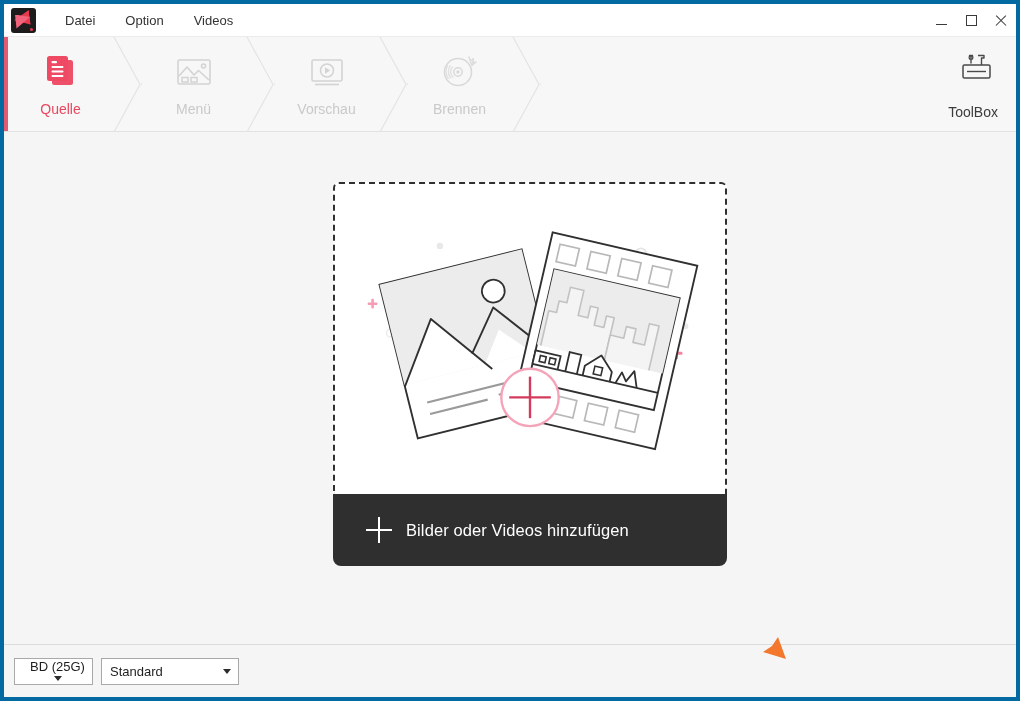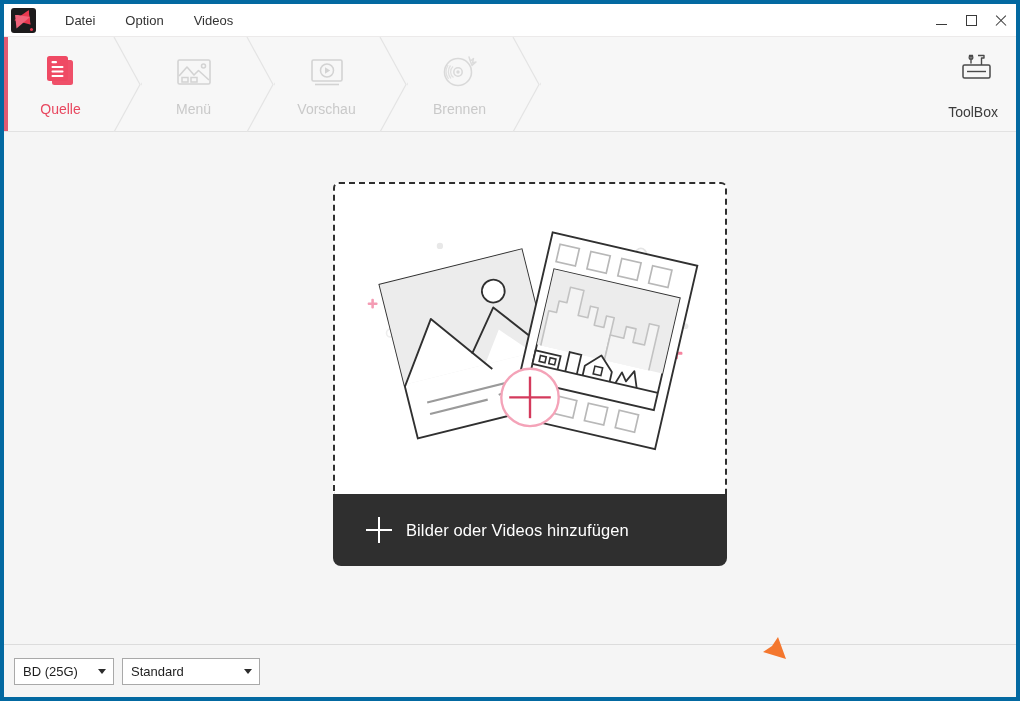--- a/index.html
+++ b/index.html
@@ -193,21 +193,21 @@
   .select .arrow {
     width: 22px; height: 100%;
     display: flex; align-items: center; justify-content: center;
   }
   .caret {
     width: 0; height: 0;
     border-left: 4.5px solid transparent;
     border-right: 4.5px solid transparent;
     border-top: 5px solid #2c2c2c;
   }
-  .select-disc { width: 100px; }
+  .select-disc { width: 79px; flex-direction: column; }
   .select-quality { width: 138px; }
 
   
   .anno-arrow {
     position: absolute;
     left: 738px; top: 612px;
     width: 52px; height: 48px;
     pointer-events: none; z-index: 40;
   }
 </style>

